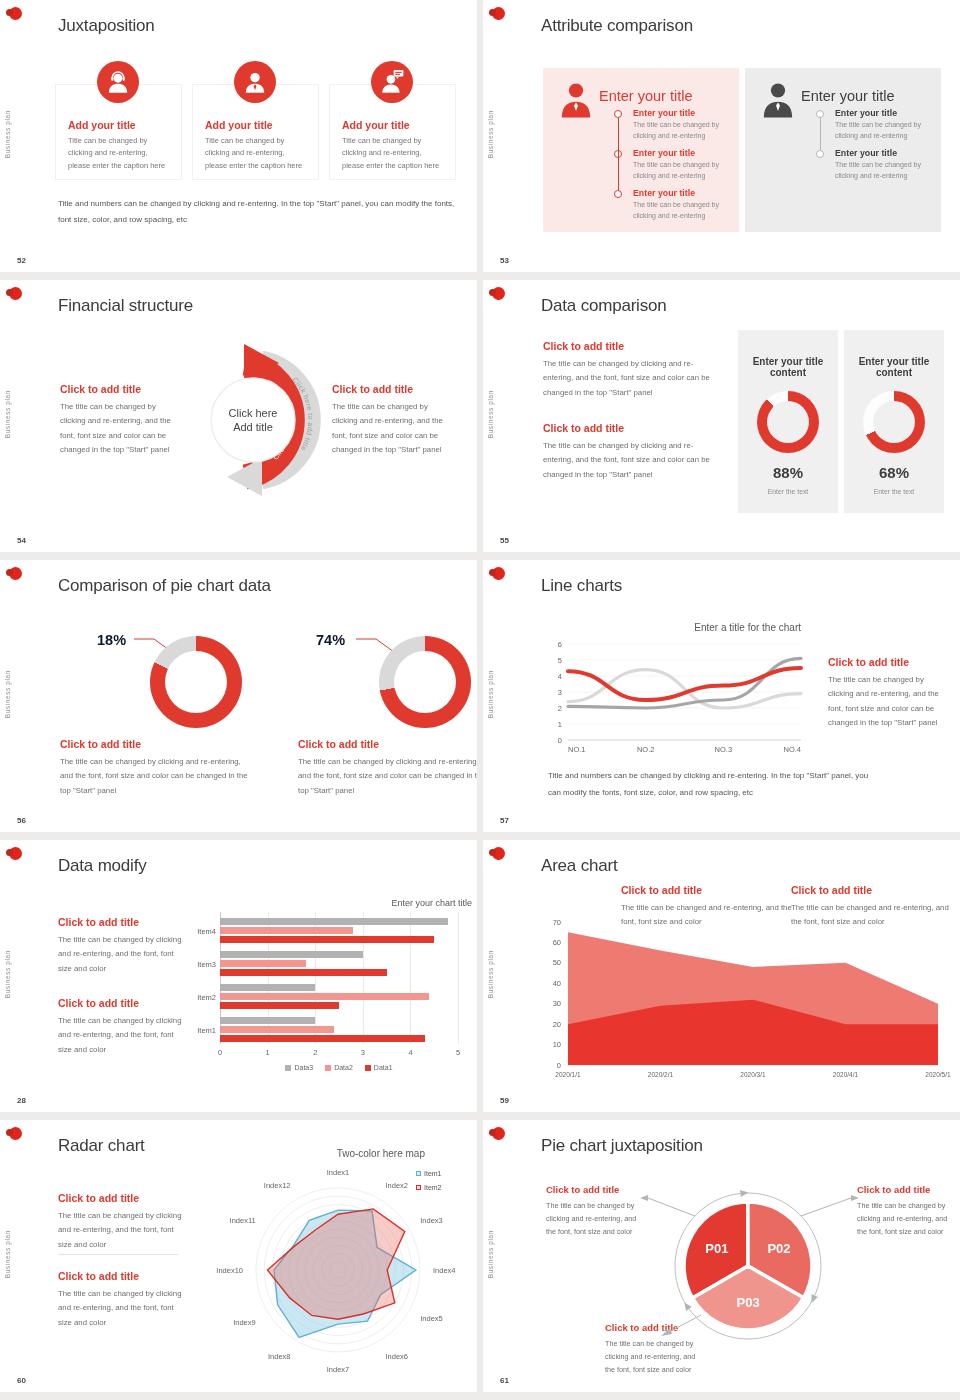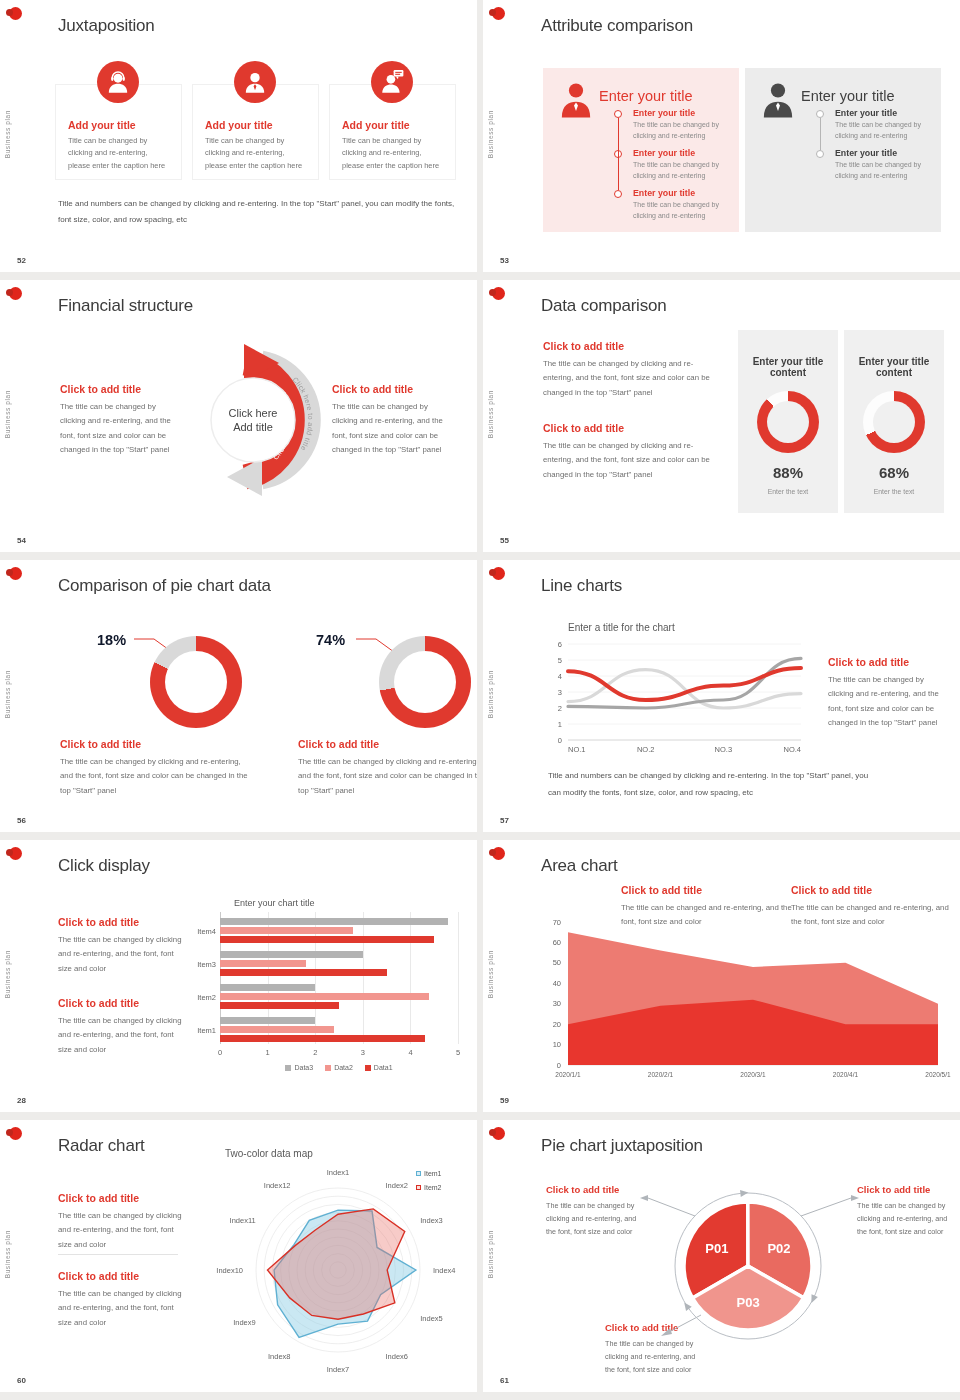--- a/index.html
+++ b/index.html
@@ -38,21 +38,21 @@
 .donut{border-radius:50%;position:relative}
 .donut55{width:62px;height:62px;margin:13px auto 0}
 .donut55::after{content:'';position:absolute;inset:10px;border-radius:50%;background:#f0f0f0}
 .donut56{position:absolute;width:92px;height:92px}
 .donut56::after{content:'';position:absolute;inset:15px;border-radius:50%;background:#fff}
 .pielab56{position:absolute;font-size:14.5px;font-weight:bold;color:#0f172a}
 .callout{position:absolute}
 
 .tick{font-size:7.5px;fill:#666}
 .xtickDate{font-size:6.5px;fill:#666}
-.ctitle{position:absolute;font-size:10px;color:#595959;text-align:left}
+.ctitle{position:absolute;font-size:10px;color:#595959;text-align:right}
 .vline{position:absolute;top:0;height:132px;width:1px;background:#e9e9e9}
 .bargroup{position:absolute;left:0;display:flex;flex-direction:column;gap:2px}
 .bar{height:7px}
 .barcat{position:absolute;left:-30px;width:26px;text-align:right;font-size:7.5px;color:#666}
 .barxtick{position:absolute;top:136px;font-size:7.5px;color:#666;transform:translateX(-2px)}
 .legend{position:absolute;display:flex;justify-content:center;gap:12px;font-size:7px;color:#666}
 .legend .sw{width:6px;height:6px;display:inline-block;margin-right:3px;vertical-align:-1px}
 .lg60{position:absolute;left:416px;top:50px}
 .lgrow{display:flex;align-items:center;gap:3px;font-size:7px;color:#555;margin-bottom:7px}
 .lsq{width:5px;height:5px;border:1.5px solid;background:#fff;display:inline-block}
@@ -280,21 +280,21 @@
       <h3>Click to add title</h3>
       <p>The title can be changed by clicking and re-entering, and the font, font size and color can be changed in the top "Start" panel</p>
     </div>
     <p style="position:absolute;left:65px;top:208px;width:330px;font-size:8px;color:#555;line-height:2.1">Title and numbers can be changed by clicking and re-entering. In the top "Start" panel, you can modify the fonts, font size, color, and row spacing, etc</p>
     <span class="pagenum">57</span>
   </section>
 
   <section class="slide">
     <span class="logo"></span>
     <span class="vlabel">Business plan</span>
-    <h1 class="stitle">Click display</h1>
+    <h1 class="stitle">Data modify</h1>
     <div class="tblock" style="left:58px;top:76px;width:128px">
       <h3>Click to add title</h3>
       <p>The title can be changed by clicking and re-entering, and the font, font size and color</p>
     </div>
     <div class="tblock" style="left:58px;top:157px;width:128px">
       <h3>Click to add title</h3>
       <p>The title can be changed by clicking and re-entering, and the font, font size and color</p>
     </div>
     <div class="ctitle" style="left:234px;top:58px;width:238px;font-size:9px">Enter your chart title</div>
     <div id="bar-plot" style="position:absolute;left:220px;top:72px;width:238px;height:132px">
@@ -373,21 +373,21 @@
         <text x="362.5" y="167" text-anchor="middle" class="xtickDate">2020/4/1</text>
         <text x="455" y="167" text-anchor="middle" class="xtickDate">2020/5/1</text>
       </svg>
     <span class="pagenum">59</span>
   </section>
 
   <section class="slide">
     <span class="logo"></span>
     <span class="vlabel">Business plan</span>
     <h1 class="stitle">Radar chart</h1>
-    <div class="ctitle" style="left:225px;top:28px;width:200px">Two-color data map</div>
+    <div class="ctitle" style="left:225px;top:28px;width:200px">Two-color here map</div>
     <div class="lg60">
       <div class="lgrow">
           <span class="lsq" style="border-color:#5fb0d2;background:#d9eef7"></span>
           <span>Item1</span>
         </div>
       <div class="lgrow">
           <span class="lsq" style="border-color:#d93025;background:#fbdedb"></span>
           <span>Item2</span>
         </div>
     </div>

